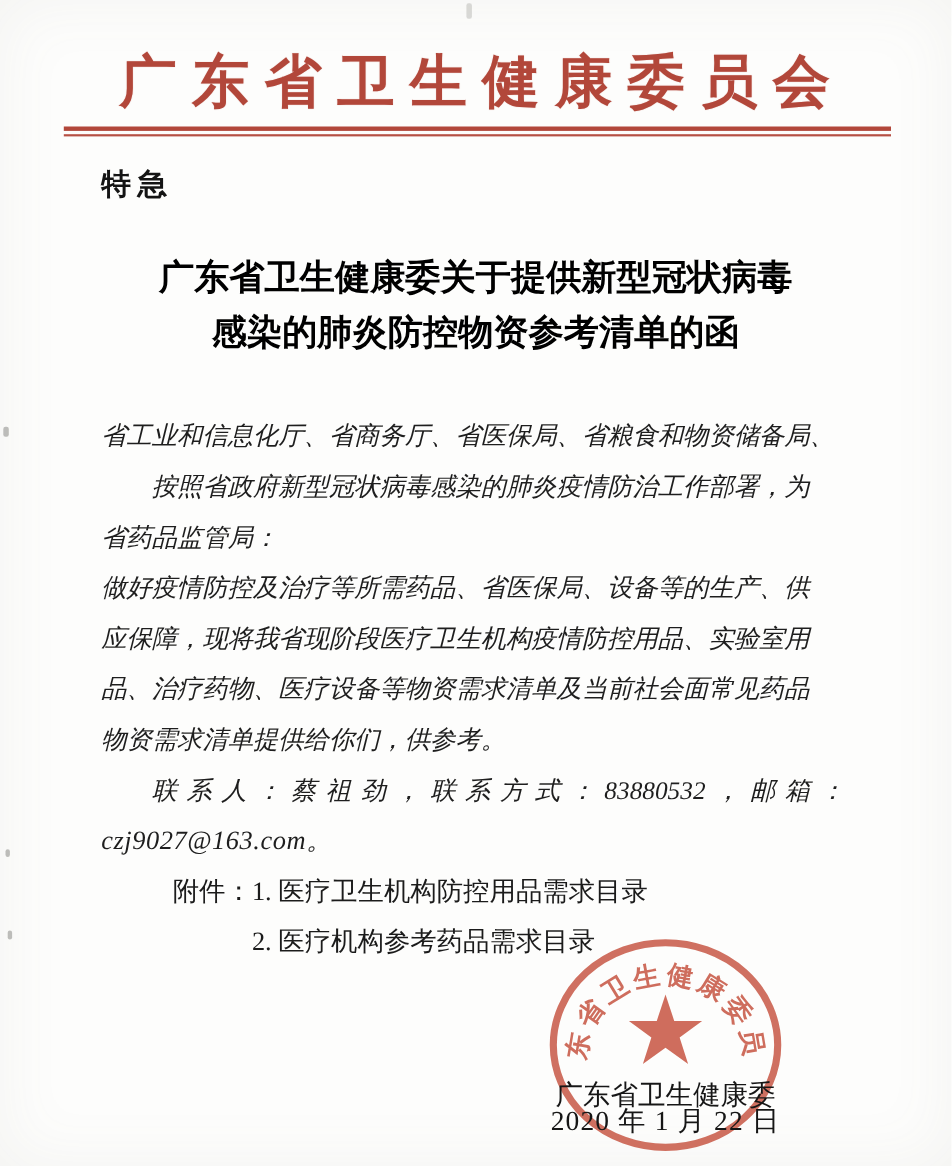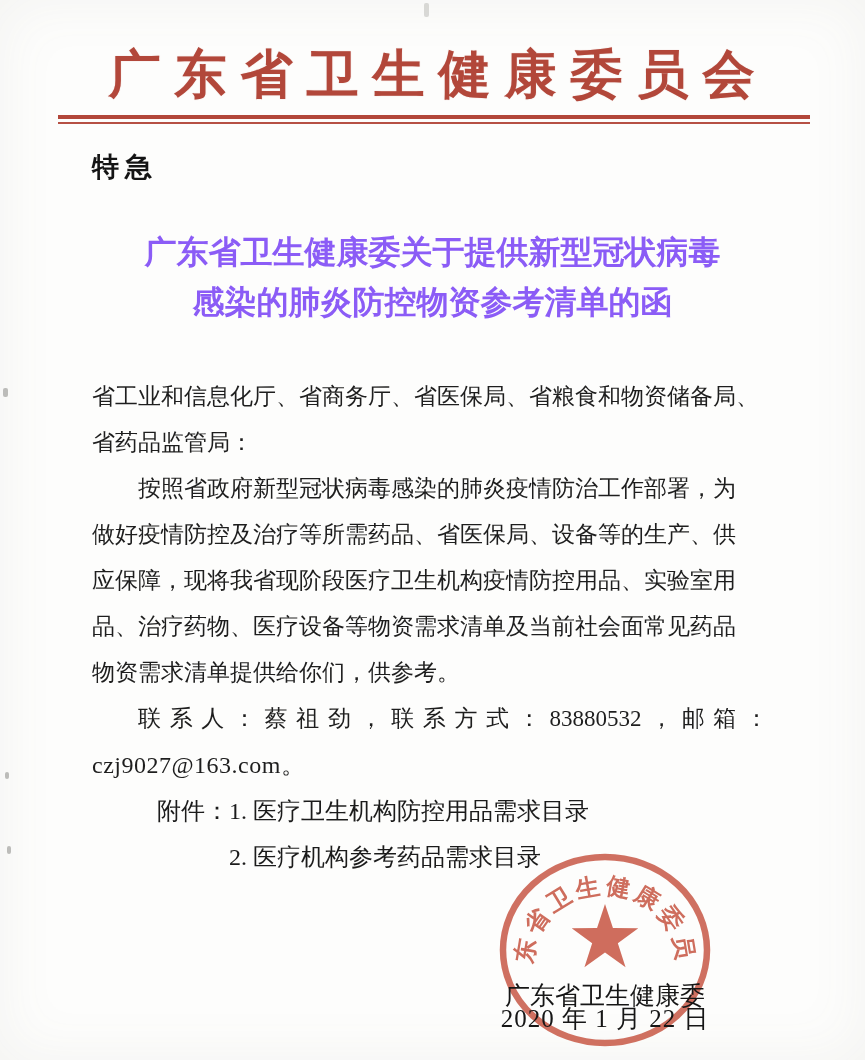--- a/index.html
+++ b/index.html
@@ -21,23 +21,23 @@
   .rule{position:absolute;top:115px;left:58px;width:752px;}
   .rule-thick{height:4px;background:#b2473a;}
   .rule-thin{height:2px;background:#b65044;margin-top:3px;}
   
   .meta{position:absolute;top:149px;left:92px;width:672px;
     display:flex;justify-content:space-between;align-items:flex-start;}
   .urgency{font-size:27px;font-weight:bold;letter-spacing:6px;color:#141414;}
   .docnum{font-size:24px;color:#1b1b1b;padding-top:2px;white-space:nowrap;}
   
   .title{position:absolute;top:227px;left:0;right:0;text-align:center;
-    font-size:32px;font-weight:bold;line-height:50px;color:#8b5cf6;white-space:nowrap;}
+    font-size:32px;font-weight:bold;line-height:50px;color:#000000;white-space:nowrap;}
   
-  .body{position:absolute;top:374px;left:92px;width:676px;font-size:23px;color:#1e1e1e;}
+  .body{position:absolute;top:374px;left:92px;width:676px;font-size:23px;color:#1e1e1e;font-style:italic;}
   .line{height:46px;line-height:46px;white-space:nowrap;}
   .indent{text-indent:2em;}
   .spread{white-space:normal;text-align:justify;text-align-last:justify;}
   .email-line{font-size:24px;letter-spacing:0.5px;}
   
   .attachments{position:absolute;top:788px;left:157px;display:flex;
     font-size:24px;line-height:46px;color:#1b1b1b;}
   .att-label{white-space:nowrap;}
   .att-items div{white-space:nowrap;}
   
@@ -71,22 +71,22 @@
     <span class="urgency">特急</span>
   </div>
 
   <div class="title">
     <div>广东省卫生健康委关于提供新型冠状病毒</div>
     <div>感染的肺炎防控物资参考清单的函</div>
   </div>
 
   <div class="body">
     <div class="line">省工业和信息化厅、省商务厅、省医保局、省粮食和物资储备局、</div>
+    <div class="line indent">按照省政府新型冠状病毒感染的肺炎疫情防治工作部署，为</div>
     <div class="line">省药品监管局：</div>
-    <div class="line indent">按照省政府新型冠状病毒感染的肺炎疫情防治工作部署，为</div>
     <div class="line">做好疫情防控及治疗等所需药品、省医保局、设备等的生产、供</div>
     <div class="line">应保障，现将我省现阶段医疗卫生机构疫情防控用品、实验室用</div>
     <div class="line">品、治疗药物、医疗设备等物资需求清单及当前社会面常见药品</div>
     <div class="line">物资需求清单提供给你们，供参考。</div>
     <div class="line indent spread">联系人：蔡祖劲，联系方式：83880532，邮箱：</div>
     <div class="line email-line">czj9027@163.com。</div>
   </div>
 
   <div class="attachments">
     <div class="att-label">附件：</div>

